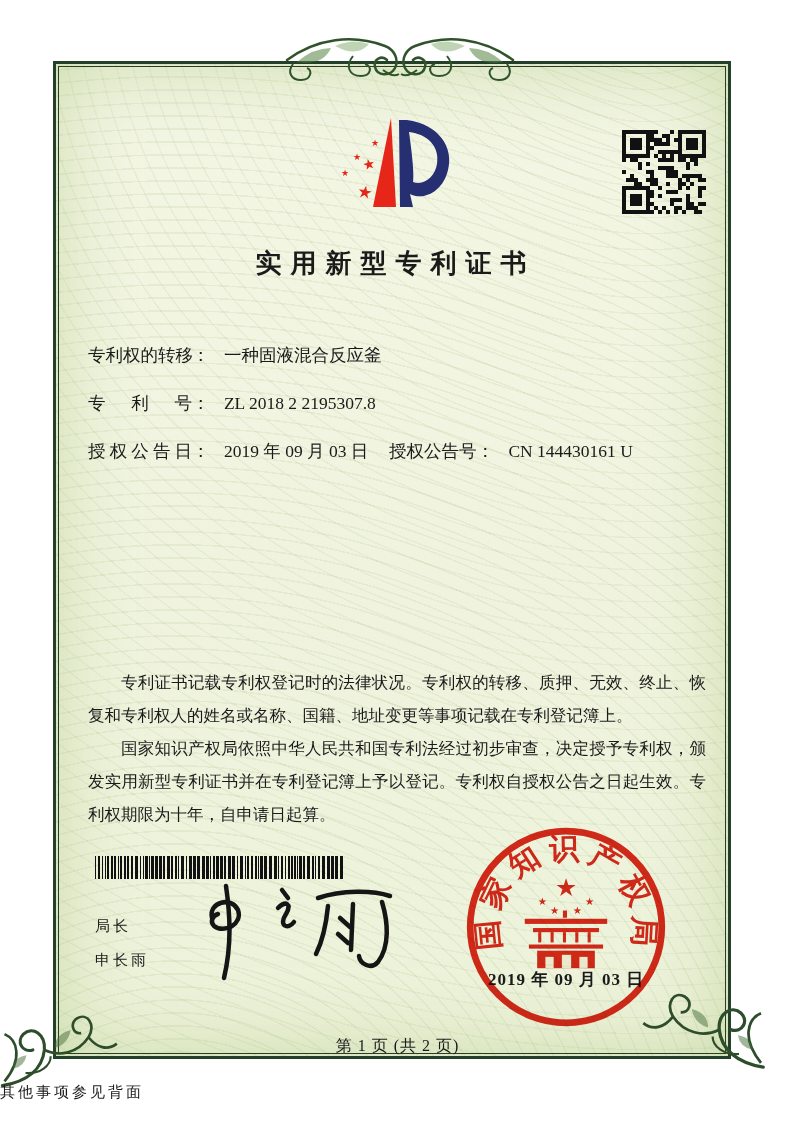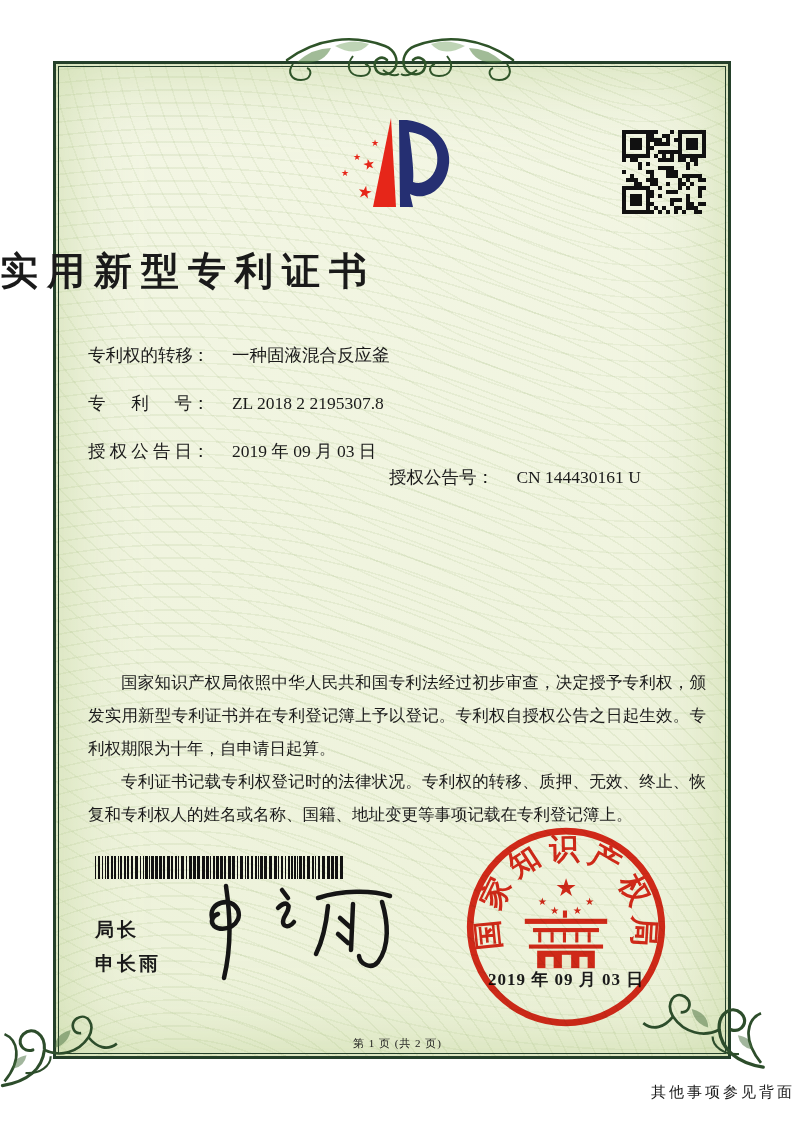--- a/index.html
+++ b/index.html
@@ -13,40 +13,40 @@
     border:3px solid #24402a;box-sizing:border-box;
     background-image:
       repeating-radial-gradient(circle at 18% 118%, rgba(140,170,100,.12) 0 1.5px, transparent 1.5px 13px),
       repeating-radial-gradient(circle at 88% -12%, rgba(140,170,100,.10) 0 1.5px, transparent 1.5px 16px),
       linear-gradient(#f3f6e4,#edf2da);
     box-shadow:inset 0 0 80px rgba(173,199,128,.55);
   }
   .frame::after{content:"";position:absolute;inset:2px;border:1px solid #24402a;}
   .abs{position:absolute;}
   .cert-no{left:88px;top:116px;font-size:17px;letter-spacing:3px;}
-  .title{left:0;right:4px;top:246px;font-size:38px;font-weight:bold;letter-spacing:9px;}
+  .title{left:0;right:4px;top:246px;text-align:center;font-size:26px;font-weight:bold;letter-spacing:9px;}
   .fields{left:88px;top:341px;width:616px;}
   .frow{position:relative;margin-bottom:20px;font-size:17.5px;line-height:28px;white-space:nowrap;}
   .flabel{display:inline-block;width:104px;text-align:justify;text-align-last:justify;vertical-align:top;}
-  .fvalue{margin-left:18px;}
+  .fvalue{margin-left:10px;}
   .pair2{position:absolute;left:301px;top:0;}
-  .pair2 .flabel2{display:inline-block;margin-top:26px;}
+  .pair2 .flabel2{display:inline-block;}
   .body-text{left:88px;top:666px;width:618px;font-size:16.5px;line-height:33px;text-align:justify;}
   .body-text p{margin:0;text-indent:2em;}
   .barcode{left:95px;top:856px;width:252px;height:23px;font-size:0;}
   .barcode .bar{display:inline-block;height:100%;background:#111;vertical-align:top;}
   .officer-role,.officer-name{left:95px;font-family:"Liberation Sans","DejaVu Sans",sans-serif;
-    font-weight:700;font-size:19px;letter-spacing:3px;}
+    font-weight:400;font-size:15px;letter-spacing:3px;}
   .officer-role{top:917px;}
   .officer-name{top:951px;}
   .sig{left:190px;top:878px;}
   .seal{left:463px;top:824px;mix-blend-mode:multiply;}
   .seal-date{left:458px;top:968px;width:216px;text-align:center;font-size:17px;font-weight:bold;letter-spacing:1px;}
-  .page-info{left:0;right:0;top:1036px;text-align:center;font-size:11px;letter-spacing:1px;}
-  .back-note{left:0;right:0;top:1083px;text-align:right;font-size:15px;letter-spacing:3px;}
+  .page-info{left:0;right:0;top:1036px;text-align:center;font-size:16px;letter-spacing:1px;}
+  .back-note{left:0;right:0;top:1083px;text-align:left;font-size:15px;letter-spacing:3px;}
   .qr{left:622px;top:130px;width:84px;height:84px;display:grid;grid-template-columns:repeat(21,4px);grid-auto-rows:4px;}
   .qr .m{background:#111;}
 </style>
 </head>
 <body>
 
 <div class="page">
 
   <div class="frame"></div>
 
@@ -560,22 +560,22 @@
       <span class="flabel">授权公告日</span><span>：</span>
       <span class="fvalue">2019 年 09 月 03 日</span>
       <span class="pair2">
         <span class="flabel2">授权公告号</span><span>：</span>
         <span class="fvalue">CN 144430161 U</span>
       </span>
     </div>
   </div>
 
   <div class="abs body-text">
+    <p>专利证书记载专利权登记时的法律状况。专利权的转移、质押、无效、终止、恢复和专利权人的姓名或名称、国籍、地址变更等事项记载在专利登记簿上。</p>
     <p>国家知识产权局依照中华人民共和国专利法经过初步审查，决定授予专利权，颁发实用新型专利证书并在专利登记簿上予以登记。专利权自授权公告之日起生效。专利权期限为十年，自申请日起算。</p>
-    <p>专利证书记载专利权登记时的法律状况。专利权的转移、质押、无效、终止、恢复和专利权人的姓名或名称、国籍、地址变更等事项记载在专利登记簿上。</p>
   </div>
 
   <div class="abs barcode"><div class="bar" style="width: 1px; margin-right: 2px;"></div><div class="bar" style="width: 2px; margin-right: 2px;"></div><div class="bar" style="width: 1px; margin-right: 2px;"></div><div class="bar" style="width: 1px; margin-right: 1px;"></div><div class="bar" style="width: 2px; margin-right: 2px;"></div><div class="bar" style="width: 2px; margin-right: 1px;"></div><div class="bar" style="width: 2px; margin-right: 2px;"></div><div class="bar" style="width: 1px; margin-right: 1px;"></div><div class="bar" style="width: 2px; margin-right: 2px;"></div><div class="bar" style="width: 2px; margin-right: 1px;"></div><div class="bar" style="width: 2px; margin-right: 2px;"></div><div class="bar" style="width: 2px; margin-right: 2px;"></div><div class="bar" style="width: 3px; margin-right: 2px;"></div><div class="bar" style="width: 1px; margin-right: 2px;"></div><div class="bar" style="width: 1px; margin-right: 1px;"></div><div class="bar" style="width: 3px; margin-right: 1px;"></div><div class="bar" style="width: 1px; margin-right: 1px;"></div><div class="bar" style="width: 3px; margin-right: 1px;"></div><div class="bar" style="width: 3px; margin-right: 1px;"></div><div class="bar" style="width: 3px; margin-right: 1px;"></div><div class="bar" style="width: 2px; margin-right: 2px;"></div><div class="bar" style="width: 3px; margin-right: 1px;"></div><div class="bar" style="width: 2px; margin-right: 2px;"></div><div class="bar" style="width: 2px; margin-right: 1px;"></div><div class="bar" style="width: 1px; margin-right: 2px;"></div><div class="bar" style="width: 3px; margin-right: 2px;"></div><div class="bar" style="width: 1px; margin-right: 2px;"></div><div class="bar" style="width: 3px; margin-right: 1px;"></div><div class="bar" style="width: 3px; margin-right: 1px;"></div><div class="bar" style="width: 3px; margin-right: 2px;"></div><div class="bar" style="width: 3px; margin-right: 1px;"></div><div class="bar" style="width: 3px; margin-right: 1px;"></div><div class="bar" style="width: 1px; margin-right: 2px;"></div><div class="bar" style="width: 2px; margin-right: 1px;"></div><div class="bar" style="width: 3px; margin-right: 1px;"></div><div class="bar" style="width: 3px; margin-right: 1px;"></div><div class="bar" style="width: 2px; margin-right: 2px;"></div><div class="bar" style="width: 3px; margin-right: 1px;"></div><div class="bar" style="width: 3px; margin-right: 2px;"></div><div class="bar" style="width: 1px; margin-right: 2px;"></div><div class="bar" style="width: 3px; margin-right: 2px;"></div><div class="bar" style="width: 1px; margin-right: 1px;"></div><div class="bar" style="width: 2px; margin-right: 2px;"></div><div class="bar" style="width: 2px; margin-right: 2px;"></div><div class="bar" style="width: 2px; margin-right: 1px;"></div><div class="bar" style="width: 1px; margin-right: 1px;"></div><div class="bar" style="width: 3px; margin-right: 1px;"></div><div class="bar" style="width: 3px; margin-right: 2px;"></div><div class="bar" style="width: 3px; margin-right: 2px;"></div><div class="bar" style="width: 3px; margin-right: 1px;"></div><div class="bar" style="width: 1px; margin-right: 2px;"></div><div class="bar" style="width: 2px; margin-right: 2px;"></div><div class="bar" style="width: 1px; margin-right: 2px;"></div><div class="bar" style="width: 2px; margin-right: 1px;"></div><div class="bar" style="width: 2px; margin-right: 1px;"></div><div class="bar" style="width: 2px; margin-right: 1px;"></div><div class="bar" style="width: 1px; margin-right: 1px;"></div><div class="bar" style="width: 3px; margin-right: 1px;"></div><div class="bar" style="width: 2px; margin-right: 2px;"></div><div class="bar" style="width: 3px; margin-right: 2px;"></div><div class="bar" style="width: 2px; margin-right: 1px;"></div><div class="bar" style="width: 1px; margin-right: 2px;"></div><div class="bar" style="width: 2px; margin-right: 2px;"></div><div class="bar" style="width: 3px; margin-right: 2px;"></div><div class="bar" style="width: 3px; margin-right: 1px;"></div><div class="bar" style="width: 3px; margin-right: 1px;"></div><div class="bar" style="width: 3px; margin-right: 2px;"></div><div class="bar" style="width: 3px; margin-right: 2px;"></div></div>
 
   <div class="abs officer-role">局长</div>
   <div class="abs officer-name">申长雨</div>
 
   <svg class="abs sig" width="215" height="110" viewBox="0 0 215 110">
     <g stroke="#151515" stroke-width="4.5" fill="none" stroke-linecap="round" stroke-linejoin="round">
       <path d="M22,40 C18,24 42,18 48,32 C53,46 34,56 24,48 C20,44 22,38 28,36"></path>

